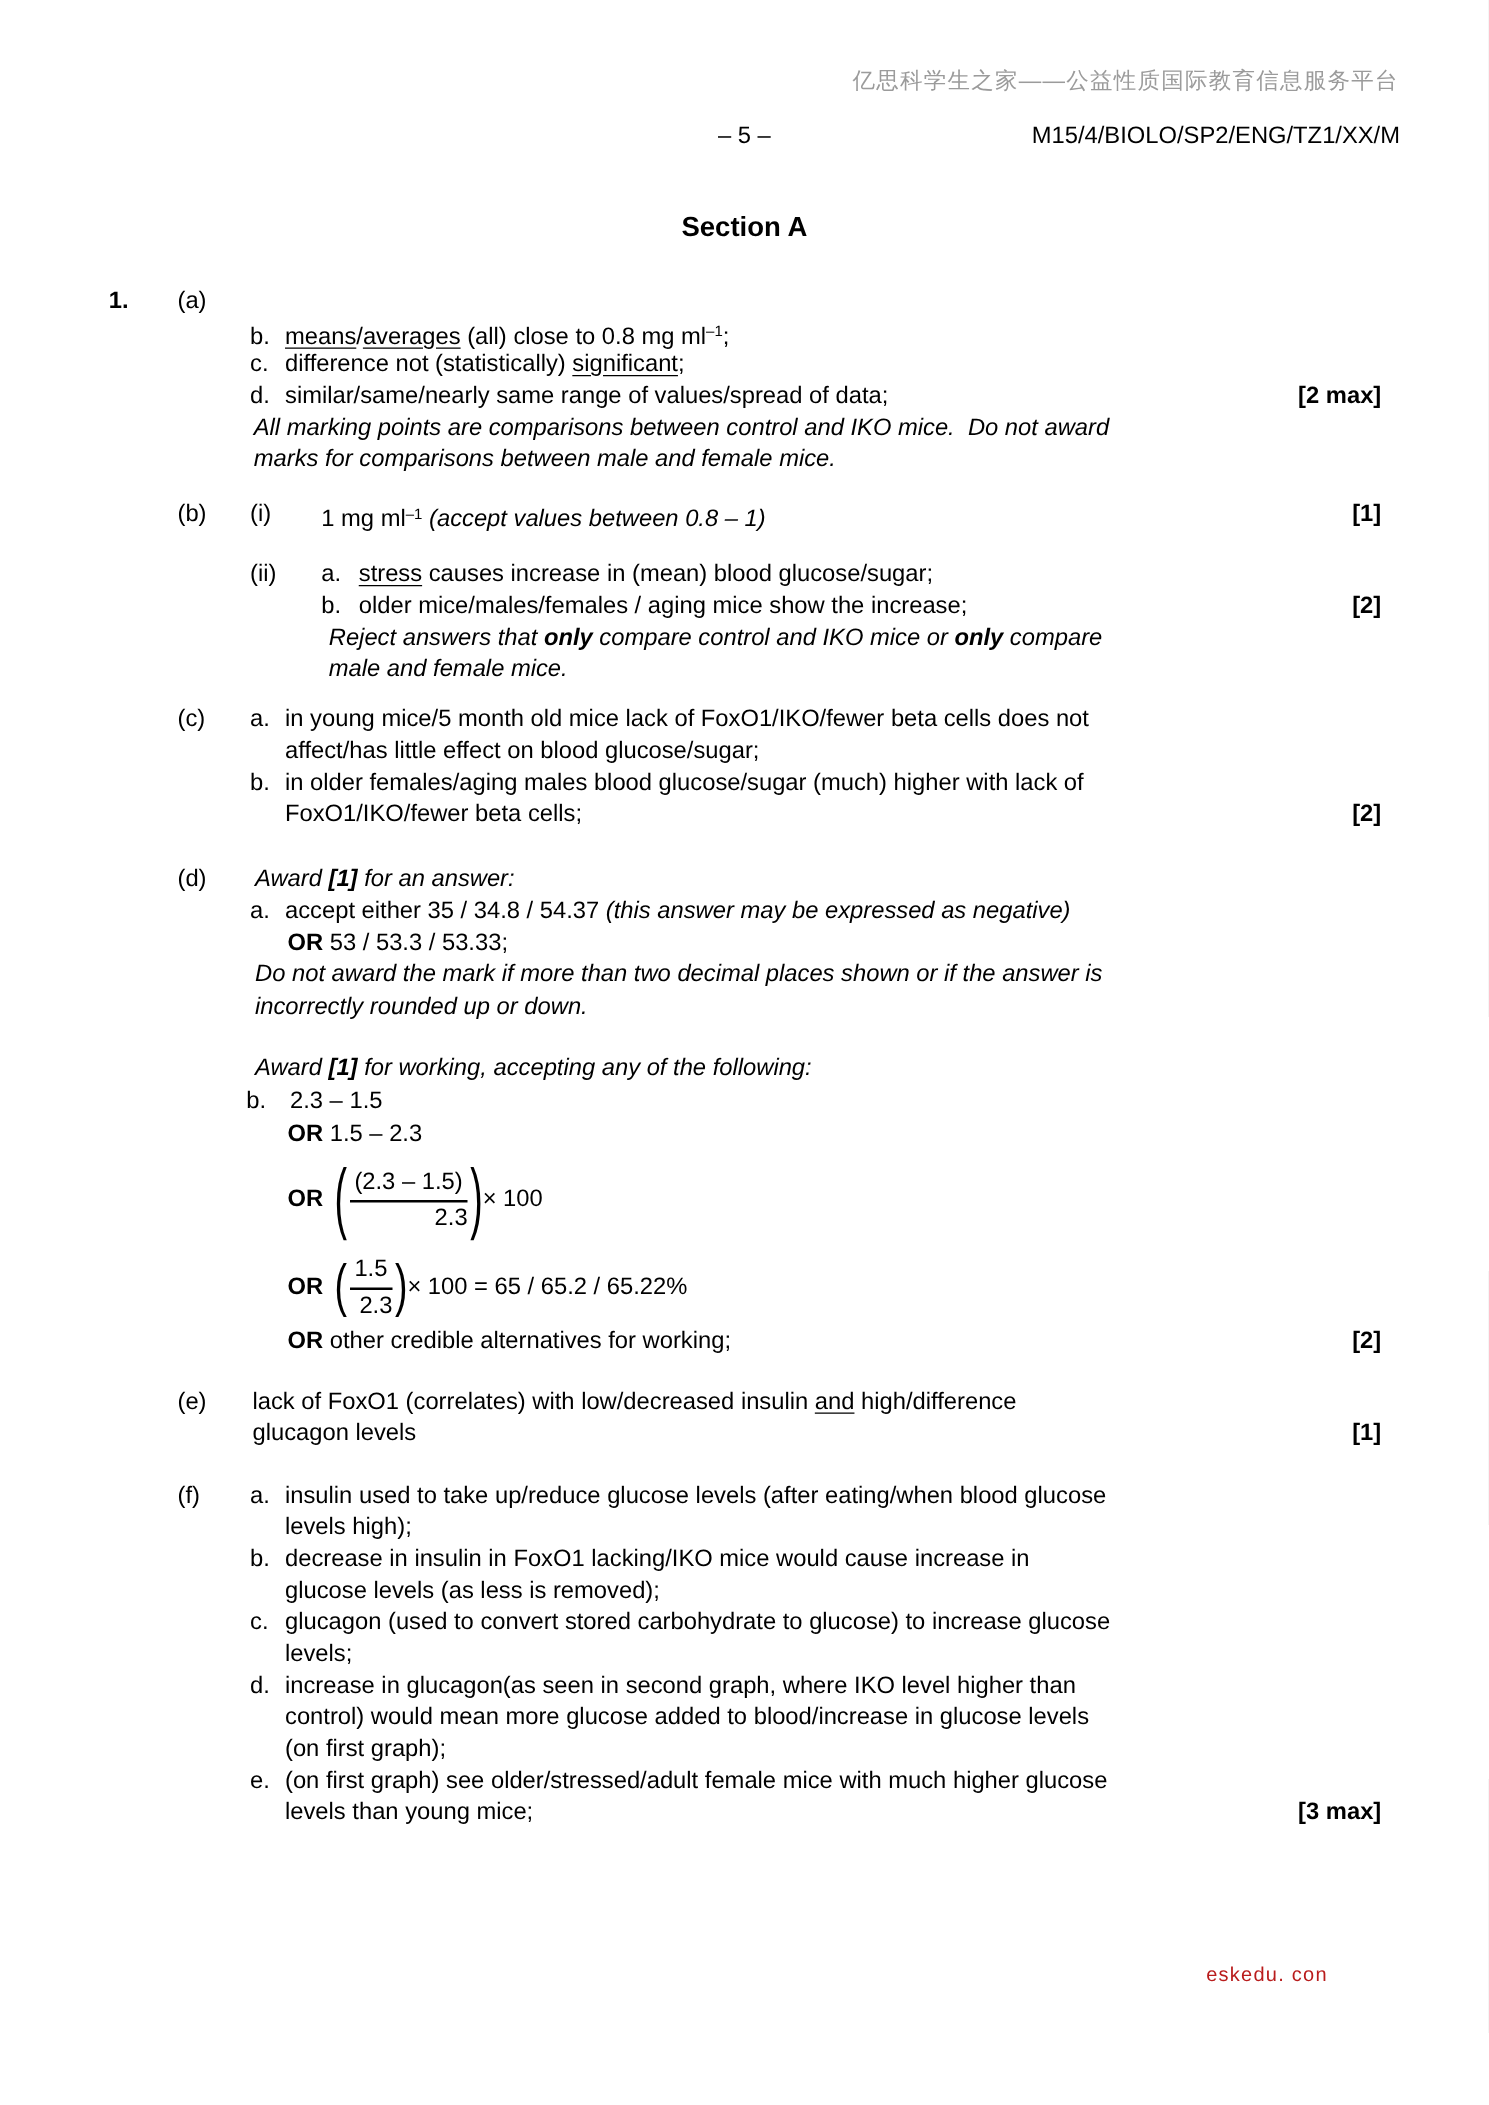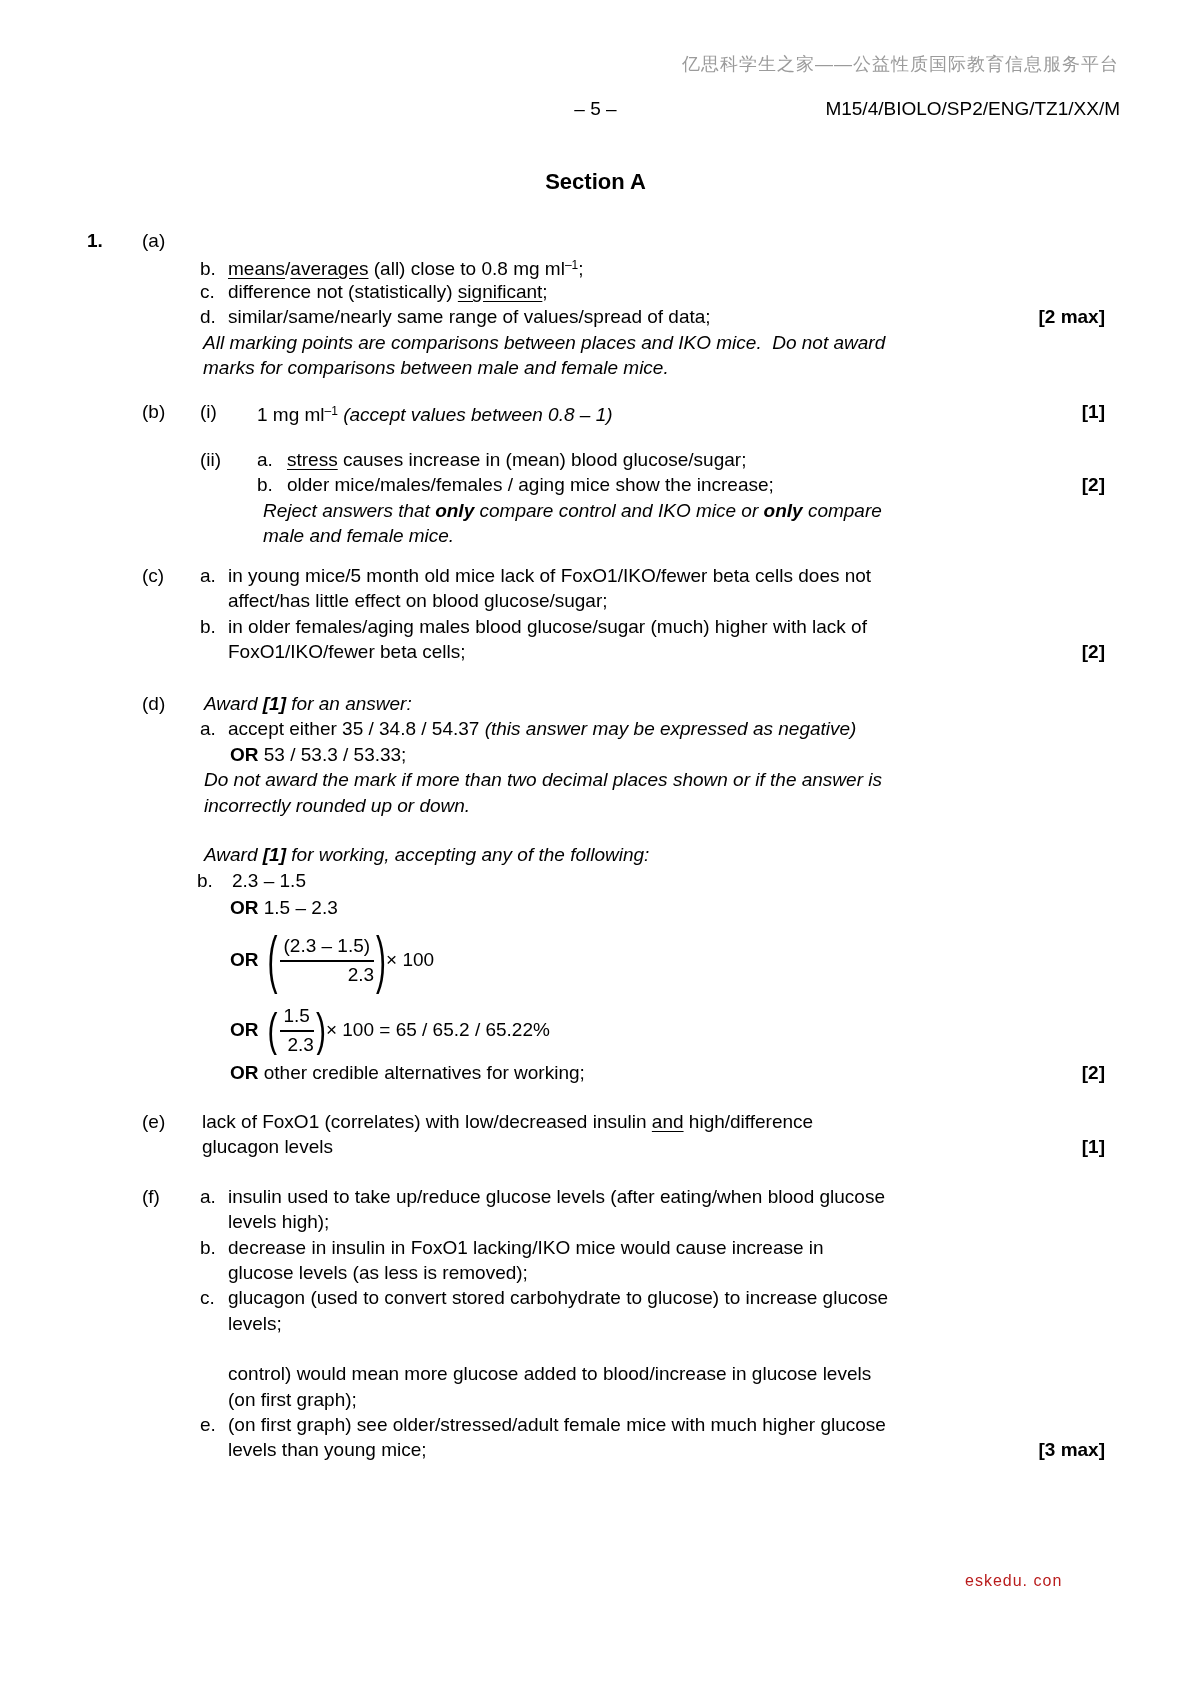--- a/index.html
+++ b/index.html
@@ -48,21 +48,21 @@
 
   <div class="ln center sect" style="top:169px">Section A</div>
 
   <div class="ln b" style="top:228px;left:87px">1.</div>
   <div class="ln" style="top:228px;left:142px">(a)</div>
 
   <div class="ln" style="top:253px;left:200px"><span class="mk">b.</span><span class="u">means</span><span>/</span><span class="u">averages</span><span> (all) close to 0.8 mg ml</span><span class="sup">–1</span><span>;</span></div>
   <div class="ln" style="top:279px;left:200px"><span class="mk">c.</span><span>difference not (statistically) </span><span class="u">significant</span><span>;</span></div>
   <div class="ln" style="top:304px;left:200px"><span class="mk">d.</span><span>similar/same/nearly same range of values/spread of data;</span></div>
   <div class="mark" style="top:304px">[2 max]</div>
-  <div class="ln it" style="top:330px;left:203px">All marking points are comparisons between places and IKO mice.  Do not award</div>
+  <div class="ln it" style="top:330px;left:203px">All marking points are comparisons between control and IKO mice.  Do not award</div>
   <div class="ln it" style="top:355px;left:203px">marks for comparisons between male and female mice.</div>
 
   <div class="ln" style="top:399px;left:142px">(b)</div>
   <div class="ln" style="top:399px;left:200px">(i)</div>
   <div class="ln" style="top:399px;left:257px"><span>1 mg ml</span><span class="sup">–1</span><span class="it"> (accept values between 0.8 – 1)</span></div>
   <div class="mark" style="top:399px">[1]</div>
 
   <div class="ln" style="top:447px;left:200px">(ii)</div>
   <div class="ln" style="top:447px;left:257px"><span class="mk30">a.</span><span class="u">stress</span><span> causes increase in (mean) blood glucose/sugar;</span></div>
   <div class="ln" style="top:472px;left:257px"><span class="mk30">b.</span><span>older mice/males/females / aging mice show the increase;</span></div>
@@ -111,20 +111,21 @@
   <div class="ln" style="top:1134px;left:202px">glucagon levels</div>
   <div class="mark" style="top:1134px">[1]</div>
 
   <div class="ln" style="top:1184px;left:142px">(f)</div>
   <div class="ln" style="top:1184px;left:200px"><span class="mk">a.</span><span>insulin used to take up/reduce glucose levels (after eating/when blood glucose</span></div>
   <div class="ln" style="top:1209px;left:228px">levels high);</div>
   <div class="ln" style="top:1235px;left:200px"><span class="mk">b.</span><span>decrease in insulin in FoxO1 lacking/IKO mice would cause increase in</span></div>
   <div class="ln" style="top:1260px;left:228px">glucose levels (as less is removed);</div>
   <div class="ln" style="top:1285px;left:200px"><span class="mk">c.</span><span>glucagon (used to convert stored carbohydrate to glucose) to increase glucose</span></div>
   <div class="ln" style="top:1311px;left:228px">levels;</div>
+  <div class="ln" style="top:1336px;left:200px"><span class="mk">d.</span><span>increase in glucagon(as seen in second graph, where IKO level higher than</span></div>
   <div class="ln" style="top:1361px;left:228px">control) would mean more glucose added to blood/increase in glucose levels</div>
   <div class="ln" style="top:1387px;left:228px">(on first graph);</div>
   <div class="ln" style="top:1412px;left:200px"><span class="mk">e.</span><span>(on first graph) see older/stressed/adult female mice with much higher glucose</span></div>
   <div class="ln" style="top:1437px;left:228px">levels than young mice;</div>
   <div class="mark" style="top:1437px">[3 max]</div>
 
   <div class="ln gray-foot" style="top:1568px;left:965px">eskedu. con</div>
 
 </div>
 

